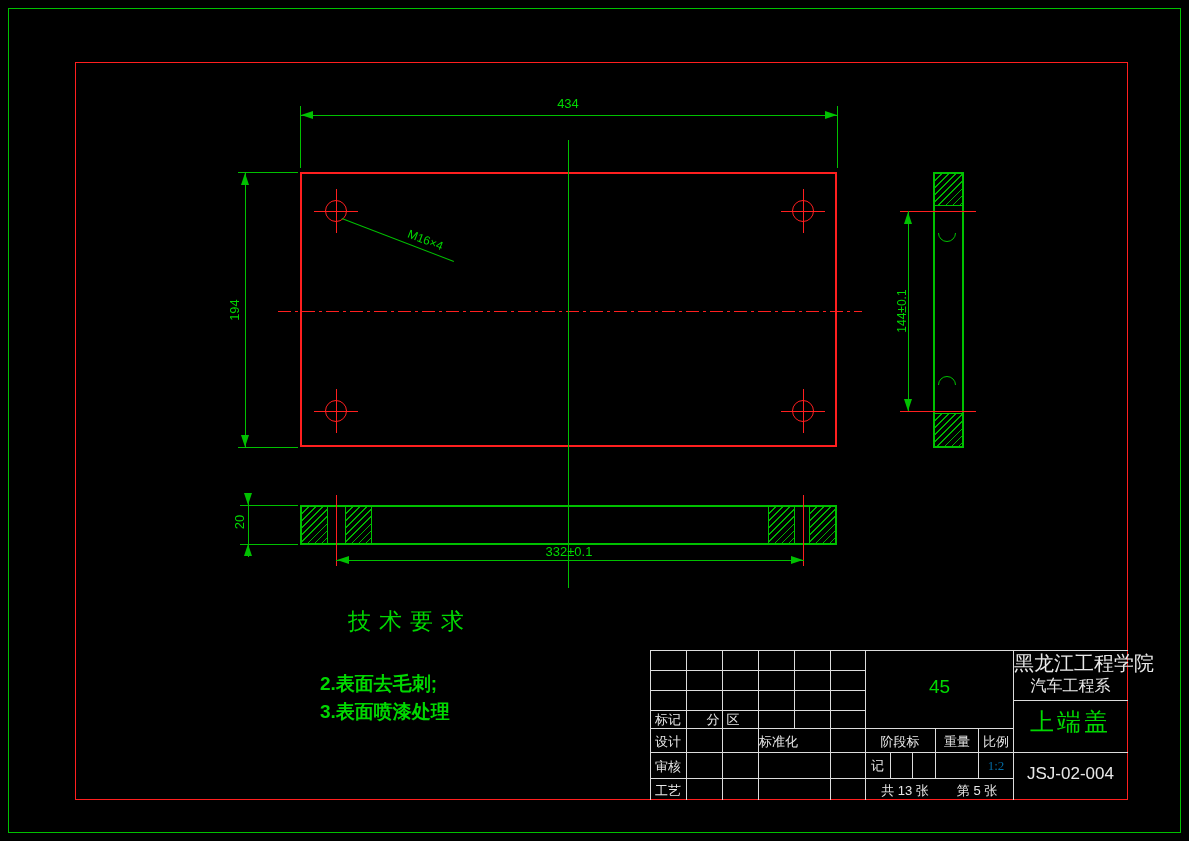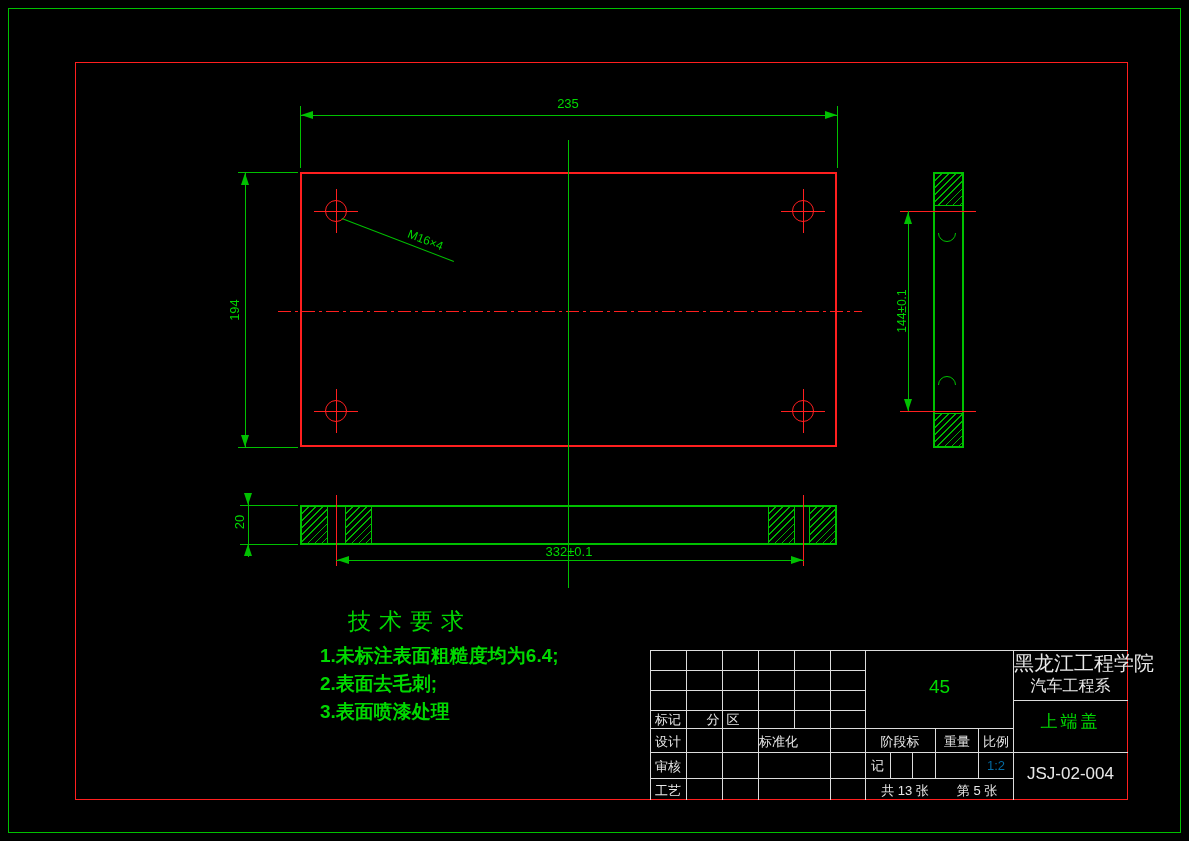--- a/index.html
+++ b/index.html
@@ -5,21 +5,21 @@
   * { box-sizing: border-box; margin: 0; padding: 0; }
   html,body { background:#000; }
   #canvas{
     position:relative; width:1189px; height:841px; background:#000;
     font-family:"Liberation Sans","DejaVu Sans",sans-serif; overflow:hidden;
   }
   .abs{ position:absolute; }
   .gl{ background:#00c000; }             
   .rl{ background:#ff1f1f; }             
   .wl{ background:#dcdcdc; }             
-  .gt{ color:#00d800; }
+  .gt{ color:#00d800;font-family:Liberation Serif, serif; }
   .dimtxt{ font-size:13px; color:#00d800; text-align:center; line-height:14px; white-space:nowrap; }
   .rot90{ transform:rotate(-90deg); }
   .hatch{ background:repeating-linear-gradient(135deg, transparent 0 4px, #00b400 4px 5px); }
   .hole{ border:1px solid #ff1f1f; border-radius:50%; }
   .dashdot{ height:1px; background:repeating-linear-gradient(90deg,#ff1f1f 0 13px, transparent 13px 17px, #ff1f1f 17px 20px, transparent 20px 24px); }
   .arr{ width:0; height:0; border-style:solid; }
   .arr-l{ border-width:4px 12px 4px 0; border-color:transparent #00c000 transparent transparent; }
   .arr-r{ border-width:4px 0 4px 12px; border-color:transparent transparent transparent #00c000; }
   .arr-u{ border-width:0 4px 12px 4px; border-color:transparent transparent #00c000 transparent; }
   .arr-d{ border-width:12px 4px 0 4px; border-color:#00c000 transparent transparent transparent; }
@@ -60,21 +60,21 @@
   <div class="abs rl" style="left:803px;top:389px;width:1px;height:44px"></div>
 
   <div class="abs dashdot" style="left:278px;top:311px;width:584px"></div>
   <div class="abs gl" style="left:568px;top:140px;width:1px;height:448px"></div>
 
   <div class="abs gl" style="left:300px;top:106px;width:1px;height:62px"></div>
   <div class="abs gl" style="left:837px;top:106px;width:1px;height:62px"></div>
   <div class="abs gl" style="left:300px;top:115px;width:538px;height:1px"></div>
   <div class="abs arr arr-l" style="left:301px;top:111px"></div>
   <div class="abs arr arr-r" style="left:825px;top:111px"></div>
-  <div class="abs dimtxt" style="left:538px;top:97px;width:60px">235</div>
+  <div class="abs dimtxt" style="left:538px;top:97px;width:60px">434</div>
 
   <div class="abs gl" style="left:238px;top:172px;width:60px;height:1px"></div>
   <div class="abs gl" style="left:238px;top:447px;width:60px;height:1px"></div>
   <div class="abs gl" style="left:245px;top:172px;width:1px;height:276px"></div>
   <div class="abs arr arr-u" style="left:241px;top:173px"></div>
   <div class="abs arr arr-d" style="left:241px;top:435px"></div>
   <div class="abs dimtxt rot90" style="left:214px;top:302px;width:44px;height:16px">194</div>
 
   <div class="abs gl" style="left:342px;top:218px;width:120px;height:1px;transform:rotate(21deg);transform-origin:0 0"></div>
   <div class="abs dimtxt" style="left:398px;top:222px;width:64px;font-size:12px;transform:rotate(21deg);transform-origin:0 0">M16×4</div>
@@ -112,21 +112,20 @@
   <div class="abs arr arr-d" style="left:244px;top:493px"></div>
   <div class="abs arr arr-u" style="left:244px;top:544px"></div>
   <div class="abs dimtxt rot90" style="left:219px;top:515px;width:42px;height:14px">20</div>
 
   <div class="abs gl" style="left:336px;top:560px;width:468px;height:1px"></div>
   <div class="abs arr arr-l" style="left:337px;top:556px"></div>
   <div class="abs arr arr-r" style="left:791px;top:556px"></div>
   <div class="abs dimtxt" style="left:518px;top:545px;width:102px">332±0.1</div>
 
   <div class="abs gt" style="left:348px;top:606px;font-size:23px;letter-spacing:8px;white-space:nowrap">技术要求</div>
-  <div class="abs tech-item" style="left:320px;top:643px">1.未标注表面粗糙度均为6.4;</div>
   <div class="abs tech-item" style="left:320px;top:671px">2.表面去毛刺;</div>
   <div class="abs tech-item" style="left:320px;top:699px">3.表面喷漆处理</div>
 
   <div class="abs wl" style="left:650px;top:650px;width:478px;height:1px"></div>
   <div class="abs wl" style="left:650px;top:670px;width:215px;height:1px"></div>
   <div class="abs wl" style="left:650px;top:690px;width:215px;height:1px"></div>
   <div class="abs wl" style="left:650px;top:710px;width:215px;height:1px"></div>
   <div class="abs wl" style="left:650px;top:728px;width:363px;height:1px"></div>
   <div class="abs wl" style="left:650px;top:752px;width:478px;height:1px"></div>
   <div class="abs wl" style="left:650px;top:778px;width:363px;height:1px"></div>
@@ -154,16 +153,16 @@
   <div class="abs tbt" style="left:866px;top:734px;width:68px">阶段标</div>
   <div class="abs tbt" style="left:866px;top:758px;width:23px">记</div>
   <div class="abs tbt" style="left:936px;top:734px;width:42px">重量</div>
   <div class="abs tbt" style="left:979px;top:734px;width:34px">比例</div>
   <div class="abs tbt gt" style="left:979px;top:758px;width:34px;color:#0369a1">1:2</div>
   <div class="abs tbt" style="left:868px;top:783px;width:74px">共 13 张</div>
   <div class="abs tbt" style="left:946px;top:783px;width:62px">第 5 张</div>
   <div class="abs tbt" style="left:866px;top:679px;width:147px;font-size:19px;color:#00d800">45</div>
   <div class="abs tbt" style="left:1014px;top:656px;width:113px;font-size:20px">黑龙江工程学院</div>
   <div class="abs tbt" style="left:1014px;top:678px;width:113px;font-size:16px">汽车工程系</div>
-  <div class="abs tbt" style="left:1014px;top:714px;width:113px;font-size:17px;color:#00d800;letter-spacing:3px">上端盖</div>
+  <div class="abs tbt" style="left:1014px;top:714px;width:113px;font-size:24px;color:#00d800;letter-spacing:3px">上端盖</div>
   <div class="abs tbt" style="left:1014px;top:766px;width:113px;font-size:17px">JSJ-02-004</div>
 
 </div>
 
 </body></html>

